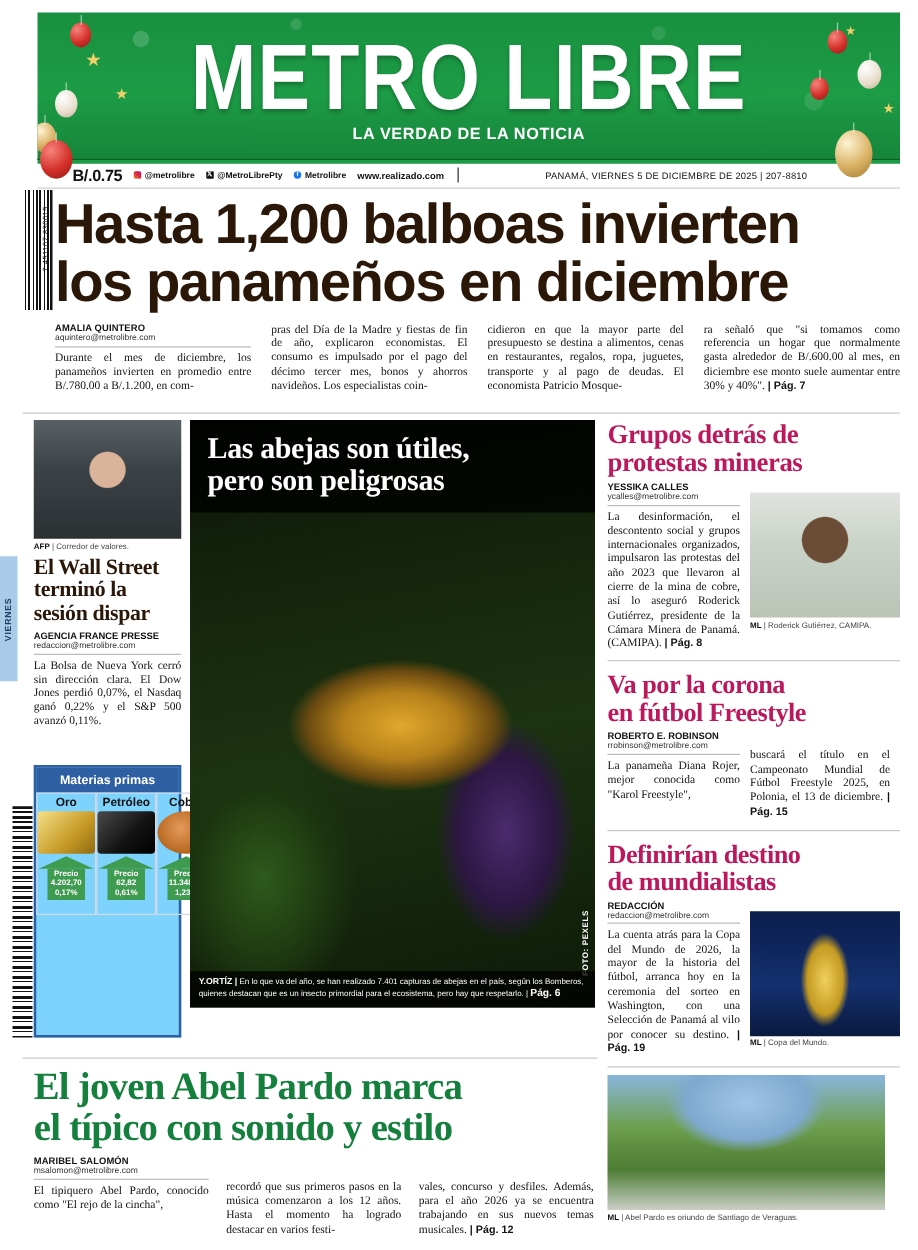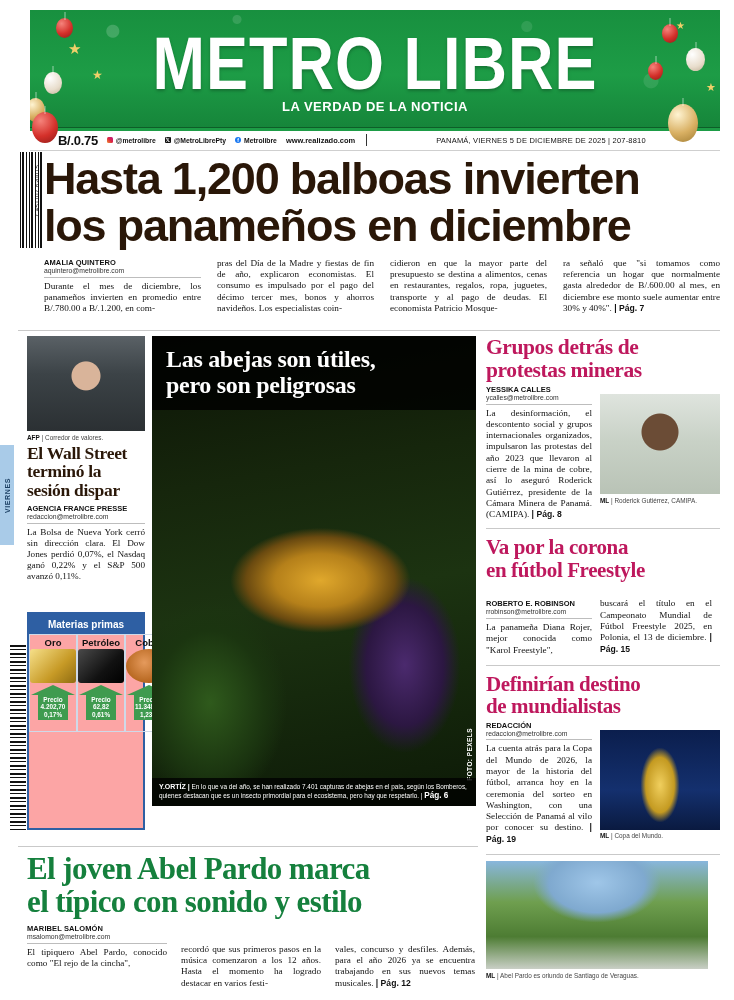--- a/index.html
+++ b/index.html
@@ -118,21 +118,21 @@
     position:absolute; left:0; top:445px; width:14px; height:100px;
     background:#a9cbe8; display:flex; align-items:center; justify-content:center;
   }
   .viernes-tab span {
     transform:rotate(-90deg); font-family:"Liberation Sans",sans-serif;
     font-weight:bold; font-size:7px; color:#1b3f63; letter-spacing:.6px; white-space:nowrap;
   }
 
   
   .mp-box { position:absolute; left:27px; top:612px; width:118px; height:218px;
-    border:2px solid #2e5fa3; background:#fca5a5; }
+    border:2px solid #2e5fa3; background:#7dd3fc; }
   .mp-title { height:20px; background:#2e5fa3; color:#fff; display:flex;
     align-items:center; justify-content:center;
     font-family:"Liberation Sans",sans-serif; font-weight:bold; font-size:10px; }
   .mp-grid { display:grid; grid-template-columns:1fr 1fr 1fr 1fr; }
   .mp-cell { height:98px; border:1px solid #cfd9e8; position:relative;
     display:flex; flex-direction:column; align-items:center; padding-top:2px; }
   .mp-name { font-family:"Liberation Sans",sans-serif; font-weight:bold;
     font-size:9.5px; color:#111; }
   .mp-img { width:46px; height:34px; margin-top:1px; border-radius:3px; }
   .gold-img { background:linear-gradient(135deg,#f6e08a,#c79a26 60%,#8f6c12); }
@@ -398,21 +398,21 @@
     </div>
 
     <div style="height:1px;background:#c9c9c9;margin:8px 0 7px;"></div>
 
     <div>
       <div class="r-head small">
         <div>Va por la corona</div>
         <div>en fútbol Freestyle</div>
       </div>
       <div class="r-flex">
-        <div style="width:106px;margin-top:15px;">
+        <div style="width:106px;">
           <div class="r-by">ROBERTO E. ROBINSON</div>
           <div class="r-email">rrobinson@metrolibre.com</div>
           <div class="by-rule"></div>
           <div class="r-txt">La panameña Diana Rojer, mejor conocida como "Karol Freestyle",</div>
         </div>
         <div style="width:112px;padding-top:14px;">
           <div class="r-txt"><span>buscará el título en el Campeonato Mundial de Fútbol Freestyle 2025, en Polonia, el 13 de diciembre.</span> <span class="pag">| Pág. 15</span></div>
         </div>
       </div>
     </div>

